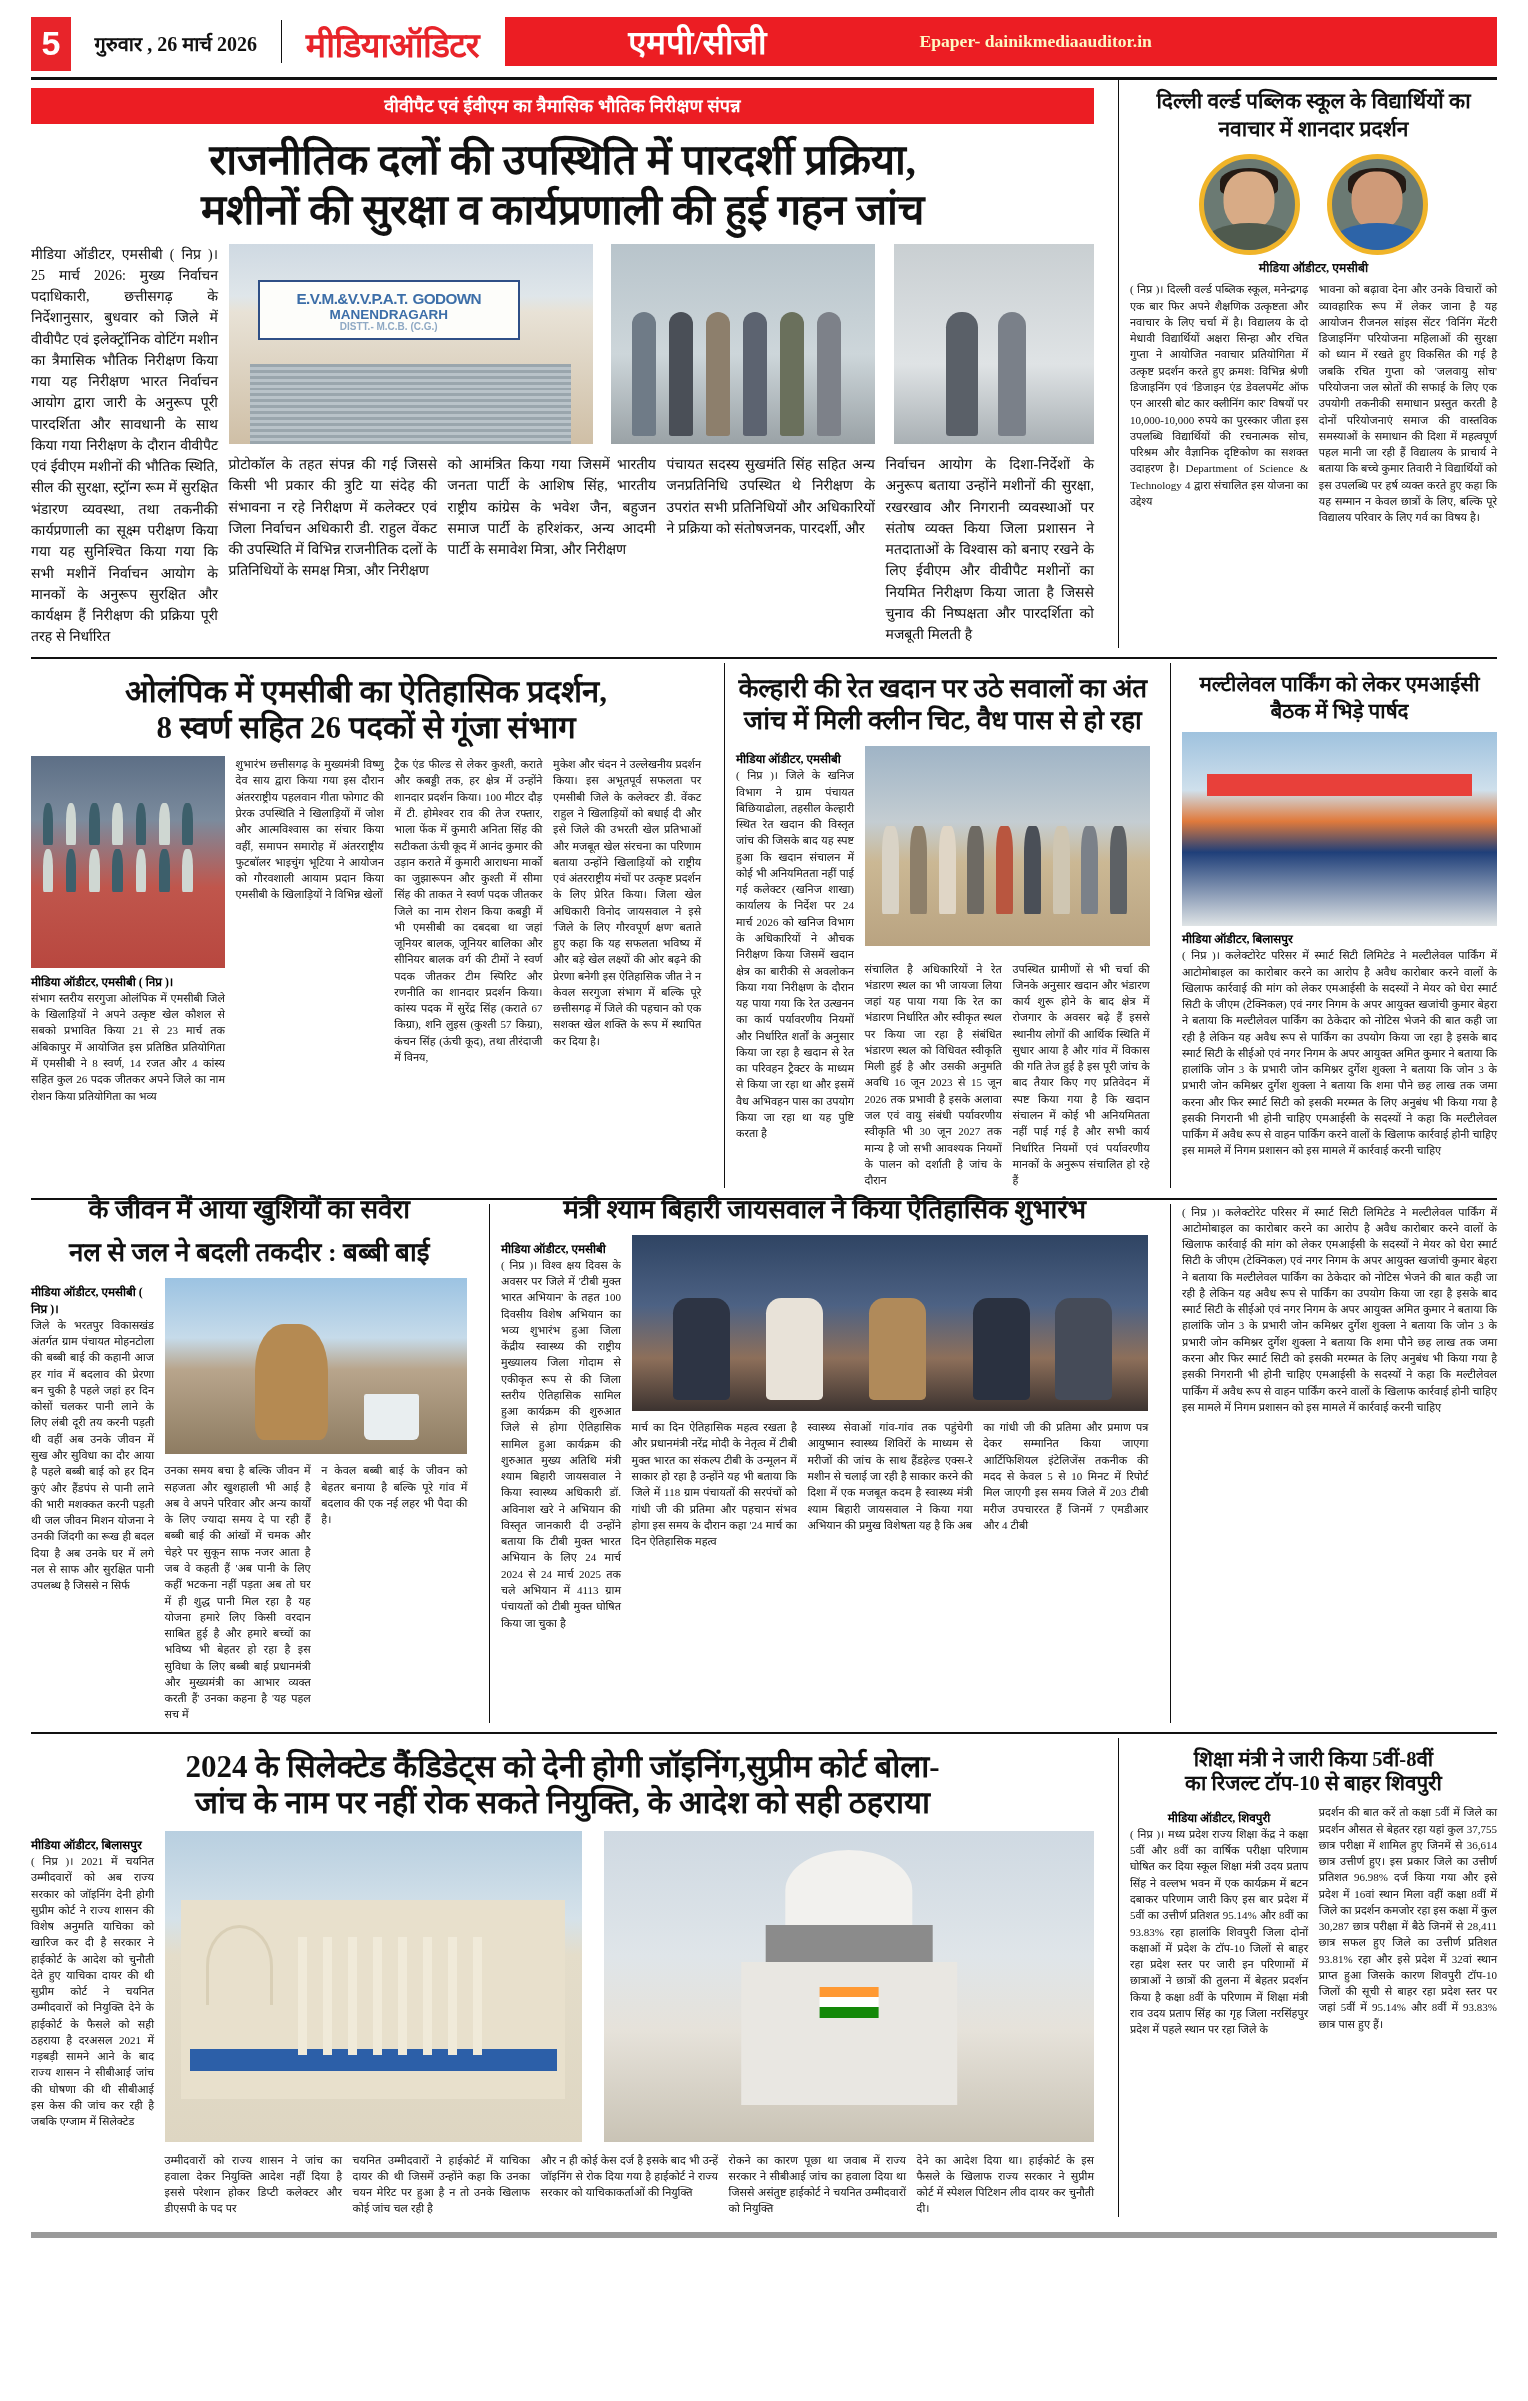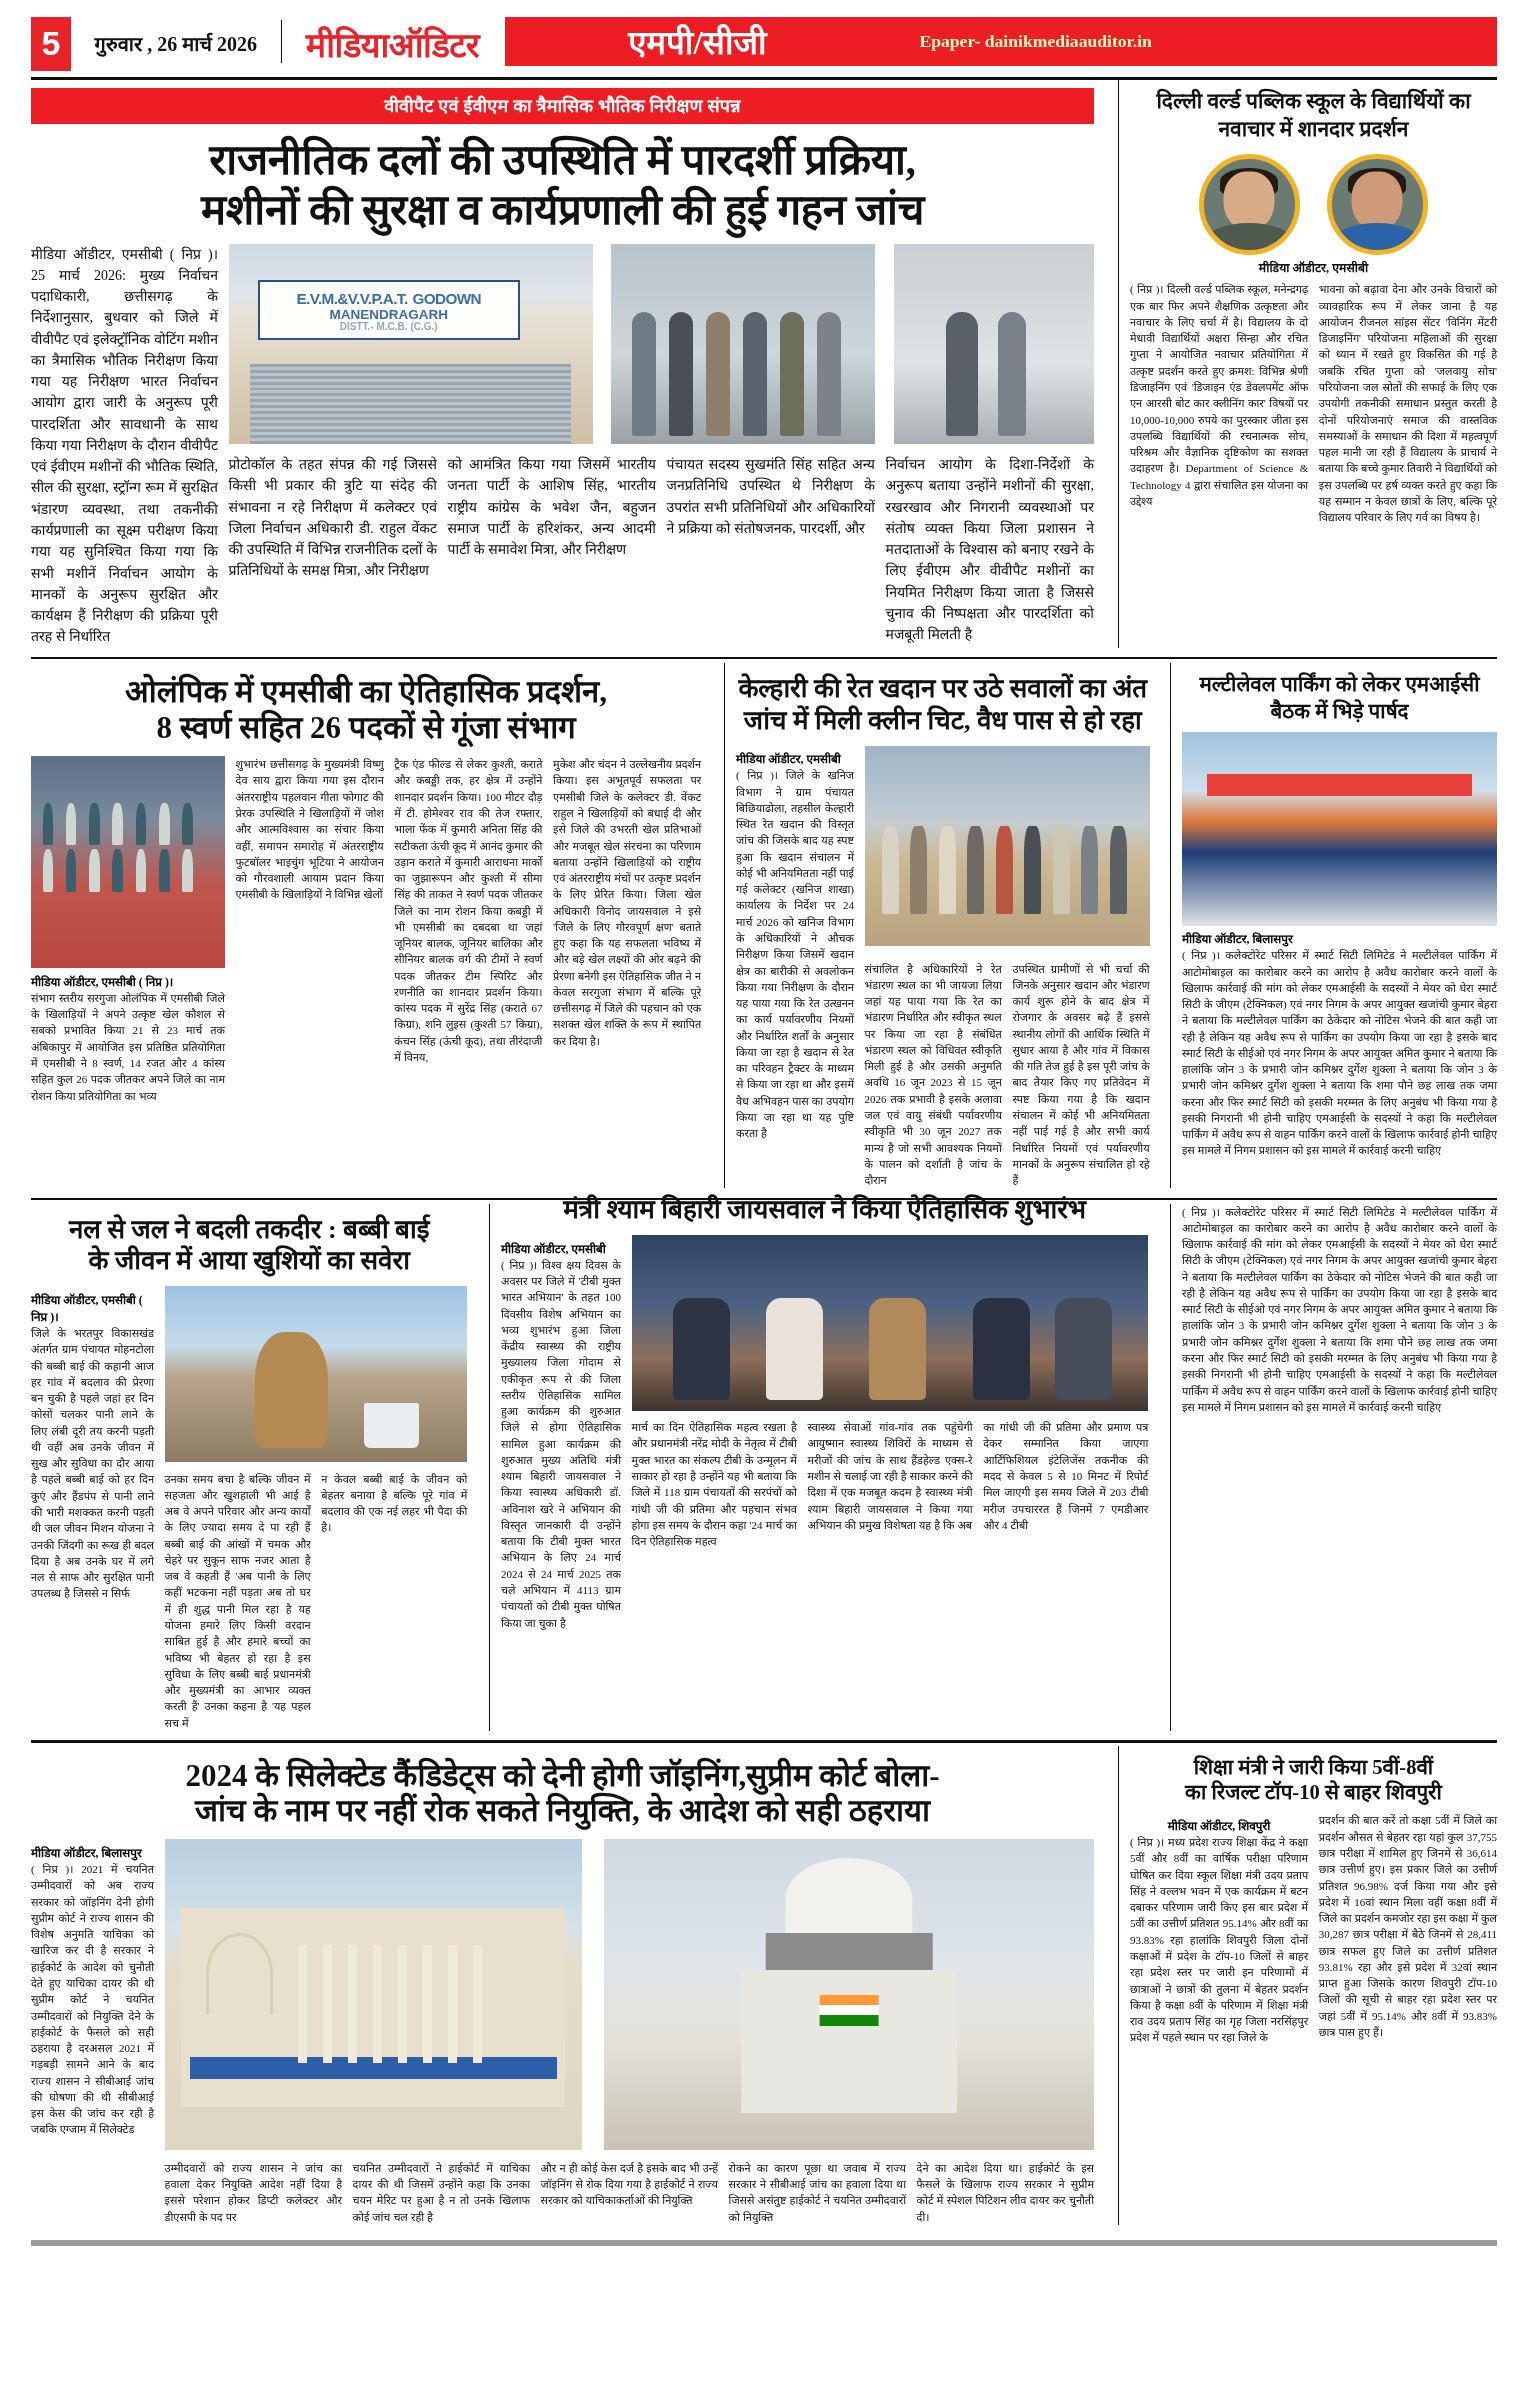--- a/index.html
+++ b/index.html
@@ -451,22 +451,22 @@
       <div class="cap-b">मीडिया ऑडीटर, बिलासपुर</div>
       <div class="bodytext small">( निप्र )। कलेक्टोरेट परिसर में स्मार्ट सिटी लिमिटेड ने मल्टीलेवल पार्किंग में आटोमोबाइल का कारोबार करने का आरोप है अवैध कारोबार करने वालों के खिलाफ कार्रवाई की मांग को लेकर एमआईसी के सदस्यों ने मेयर को घेरा स्मार्ट सिटी के जीएम (टेक्निकल) एवं नगर निगम के अपर आयुक्त खजांची कुमार बेहरा ने बताया कि मल्टीलेवल पार्किंग का ठेकेदार को नोटिस भेजने की बात कही जा रही है लेकिन यह अवैध रूप से पार्किंग का उपयोग किया जा रहा है इसके बाद स्मार्ट सिटी के सीईओ एवं नगर निगम के अपर आयुक्त अमित कुमार ने बताया कि हालांकि जोन 3 के प्रभारी जोन कमिश्नर दुर्गेश शुक्ला ने बताया कि जोन 3 के प्रभारी जोन कमिश्नर दुर्गेश शुक्ला ने बताया कि शमा पौने छह लाख तक जमा करना और फिर स्मार्ट सिटी को इसकी मरम्मत के लिए अनुबंध भी किया गया है इसकी निगरानी भी होनी चाहिए एमआईसी के सदस्यों ने कहा कि मल्टीलेवल पार्किंग में अवैध रूप से वाहन पार्किंग करने वालों के खिलाफ कार्रवाई होनी चाहिए इस मामले में निगम प्रशासन को इस मामले में कार्रवाई करनी चाहिए</div>
     </div>
   </div>
 
   <div class="hr-blk"></div>
 
   <div class="main-cols" style="margin-top:3.5px">
 
     <div style="width:447px;flex:0 0 447px;padding-right:10.6px">
+      <h2 class="sec-head sm" style="margin-top:-10.6px">के जीवन में आया खुशियों का सवेरा</h2>
       <h2 class="sec-head sm">नल से जल ने बदली तकदीर : बब्बी बाई</h2>
-      <h2 class="sec-head sm" style="margin-top:-10.6px">के जीवन में आया खुशियों का सवेरा</h2>
       <div class="cols">
         <div style="width:123px;flex:0 0 123px">
           <div class="cap-b">मीडिया ऑडीटर, एमसीबी ( निप्र )।</div>
           <div class="bodytext small">जिले के भरतपुर विकासखंड अंतर्गत ग्राम पंचायत मोहनटोला की बब्बी बाई की कहानी आज हर गांव में बदलाव की प्रेरणा बन चुकी है पहले जहां हर दिन कोसों चलकर पानी लाने के लिए लंबी दूरी तय करनी पड़ती थी वहीं अब उनके जीवन में सुख और सुविधा का दौर आया है पहले बब्बी बाई को हर दिन कुएं और हैंडपंप से पानी लाने की भारी मशक्कत करनी पड़ती थी जल जीवन मिशन योजना ने उनकी जिंदगी का रूख ही बदल दिया है अब उनके घर में लगे नल से साफ और सुरक्षित पानी उपलब्ध है जिससे न सिर्फ</div>
         </div>
         <div style="flex:1 1 auto">
           <div class="photo ph-tap" style="width:100%;height:176px">
             <div class="lady"></div>
               <div class="bucket"></div>
           </div>

